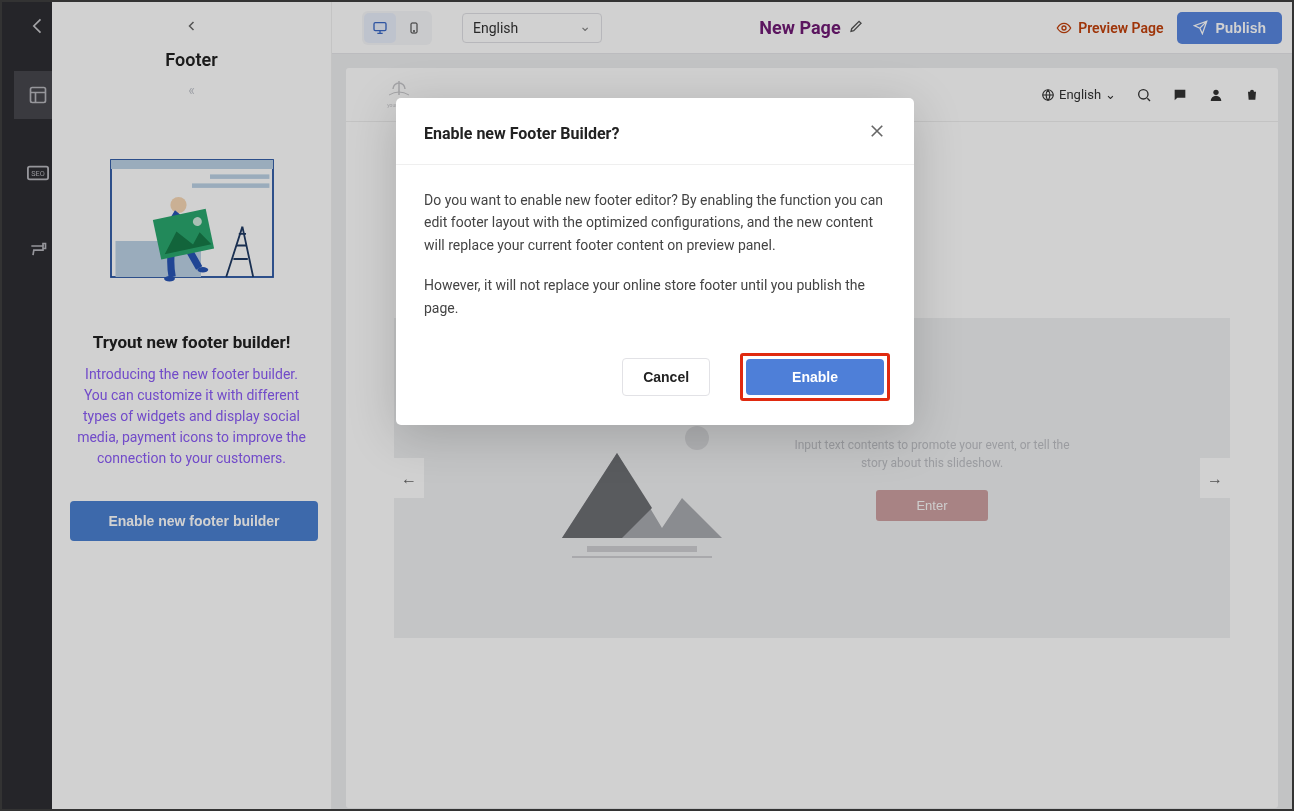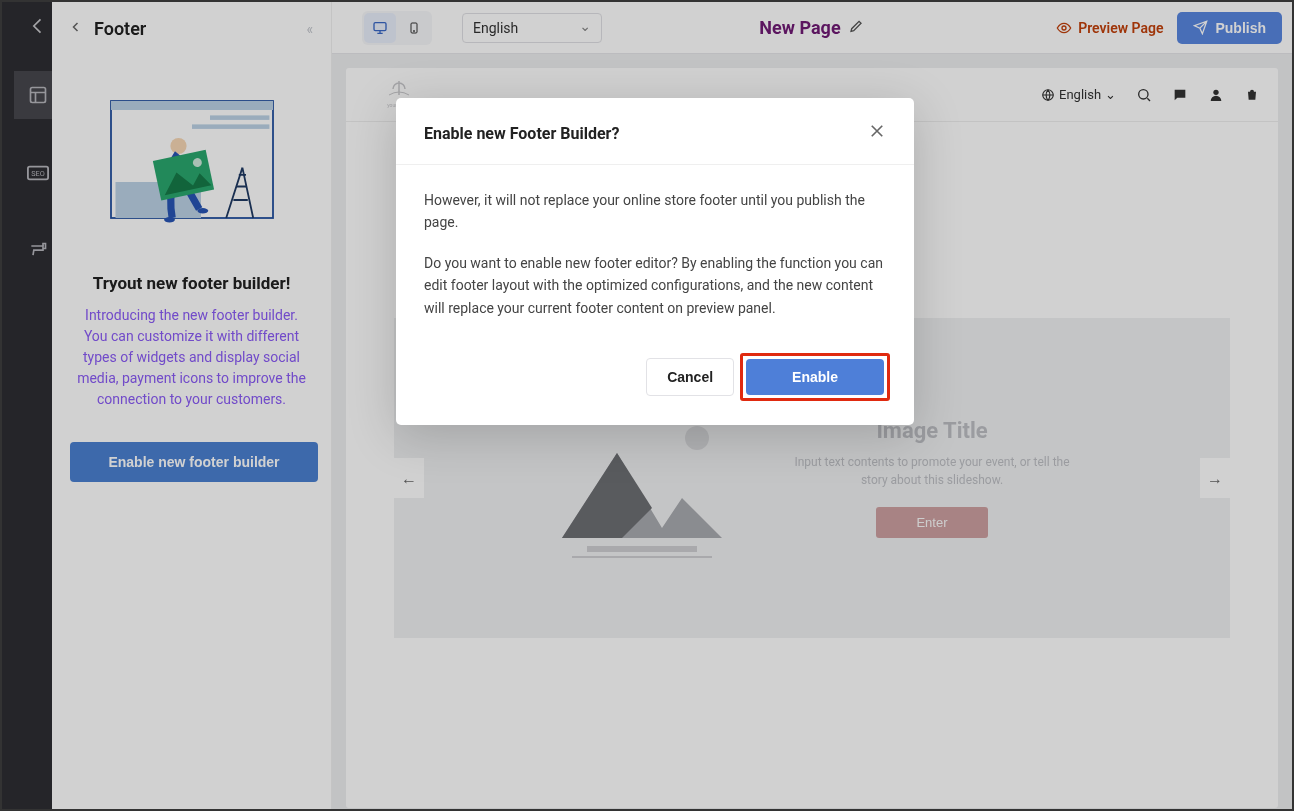--- a/index.html
+++ b/index.html
@@ -8,21 +8,21 @@
 
 .rail { position: absolute; top: 0; left: 0; width: 72px; height: 807px; background: #2e2e33; display: flex; flex-direction: column; align-items: center; padding-top: 14px; gap: 30px; }
 .rail .back-arrow { color: #c8c8cc; font-size: 22px; cursor: pointer; }
 .rail .icon { width: 48px; height: 48px; display: flex; align-items: center; justify-content: center; color: #b7b7bd; cursor: pointer; position: relative; }
 .rail .icon.active { background: #47474d; }
 .rail .icon.active::after { content:""; position:absolute; right:-8px; top:50%; transform:translateY(-50%); border:8px solid transparent; border-right-color:#fff; }
 .rail svg { stroke: currentColor; fill: none; stroke-width: 2; }
 
 
 .panel { position: absolute; top: 0; left: 50px; width: 280px; height: 807px; background: #fff; padding: 16px 18px; border-right: 1px solid #efefef; }
-.panel-header { display: flex; align-items: center; gap: 12px; margin-bottom: 26px; }
+.panel-header { display: flex; align-items: center; gap: 12px; margin-bottom: 26px; flex-direction: column; }
 .panel-header .chev { color: #666; cursor: pointer; }
 .panel-header .title { font-size: 18px; font-weight: 600; color: #222; flex: 1; }
 .panel-header .collapse { color: #c2c5cc; cursor: pointer; font-size: 14px; }
 .illu { width: 180px; height: 180px; margin: 20px auto 28px; display: block; }
 .tryout-title { text-align: center; font-size: 17px; font-weight: 700; color: #222; margin-bottom: 12px; }
 .tryout-text { text-align: center; font-size: 14px; color: #8b5cf6; line-height: 1.5; padding: 0 4px; }
 .enable-btn-side { display:block; margin: 32px auto 0; background:#4b80d1; color:#fff; border:none; border-radius:4px; padding:12px 22px; font-size:14px; font-weight:600; cursor:pointer; width: 248px; }
 
 
 .topbar { position:absolute; left:330px; top:0; height:52px; right:0; background:#fff; border-bottom:1px solid #e6e6e9; display:flex; align-items:center; padding:0 10px; }
@@ -60,21 +60,21 @@
 
 .overlay { position:absolute; inset:0; background:rgba(0,0,0,0.18); }
 
 
 .modal { position:absolute; left:394px; top:96px; width:518px; background:#fff; border-radius:5px; box-shadow:0 10px 50px rgba(0,0,0,0.18); }
 .modal-header { display:flex; align-items:center; padding:24px 28px 20px; border-bottom:1px solid #efefef; }
 .modal-title { font-size:16px; font-weight:700; color:#222; flex:1; }
 .modal-close { color:#666; cursor:pointer; }
 .modal-body { padding:24px 28px 18px; font-size:14px; color:#444; line-height:1.6; }
 .modal-body p + p { margin-top:18px; }
-.modal-footer { padding:16px 24px 24px; display:flex; justify-content:flex-end; gap:6px; align-items:center; }
+.modal-footer { padding:16px 24px 24px; display:flex; justify-content:flex-end; gap:30px; align-items:center; }
 .btn-cancel { background:#fff; border:1px solid #e2e2e6; color:#222; font-weight:600; border-radius:4px; padding:10px 20px; font-size:14px; cursor:pointer; }
 .enable-wrap { border:3px solid #e02a0f; border-radius:3px; padding:3px; }
 .btn-enable { background:#4e7fd8; color:#fff; border:none; border-radius:4px; padding:10px 46px; font-size:14px; font-weight:600; cursor:pointer; }
 </style>
 </head>
 <body>
 
 <div class="rail">
   <div class="back-arrow">
     <svg width="20" height="20" viewBox="0 0 24 24">
@@ -237,43 +237,42 @@
       <div class="arrow left">←</div>
       <div class="content">
         <svg class="img-ph" viewBox="0 0 200 160">
           <circle cx="155" cy="40" r="12" fill="#d8d9dc"></circle>
           <path d="M20 140 L75 55 L120 130 L140 100 L180 140 Z" fill="#a9abb0"></path>
           <path d="M20 140 L75 55 L110 110 L80 140 Z" fill="#6d6f73"></path>
           <rect x="45" y="148" width="110" height="6" fill="#cfcfd2"></rect>
           <rect x="30" y="158" width="140" height="4" fill="#cfcfd2"></rect>
         </svg>
         <div class="slide-text">
-          <div class="slide-title">Image Title</div>
           <div class="slide-desc">Input text contents to promote your event, or tell the story about this slideshow.</div>
           <button class="slide-btn">Enter</button>
         </div>
       </div>
       <div class="arrow right">→</div>
     </div>
   </div>
 </div>
 
 <div class="overlay"></div>
 <div class="modal">
   <div class="modal-header">
     <div class="modal-title">Enable new Footer Builder?</div>
     <div class="modal-close">
       <svg width="18" height="18" viewBox="0 0 24 24" fill="none" stroke="currentColor" stroke-width="2.2">
           <path d="M5 5l14 14M19 5L5 19"></path>
         </svg>
     </div>
   </div>
   <div class="modal-body">
+    <p>Do you want to enable new footer editor? By enabling the function you can edit footer layout with the optimized configurations, and the new content will replace your current footer content on preview panel.</p>
     <p>However, it will not replace your online store footer until you publish the page.</p>
-    <p>Do you want to enable new footer editor? By enabling the function you can edit footer layout with the optimized configurations, and the new content will replace your current footer content on preview panel.</p>
   </div>
   <div class="modal-footer">
     <button class="btn-cancel">Cancel</button>
     <div class="enable-wrap">
       <button class="btn-enable">Enable</button>
     </div>
   </div>
 </div>
 
 </body></html>

